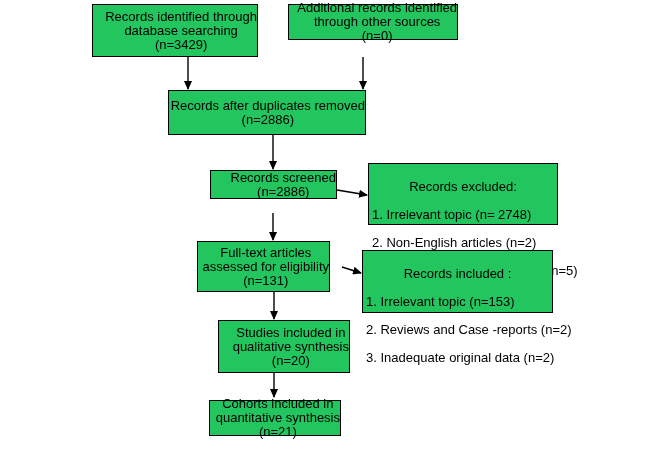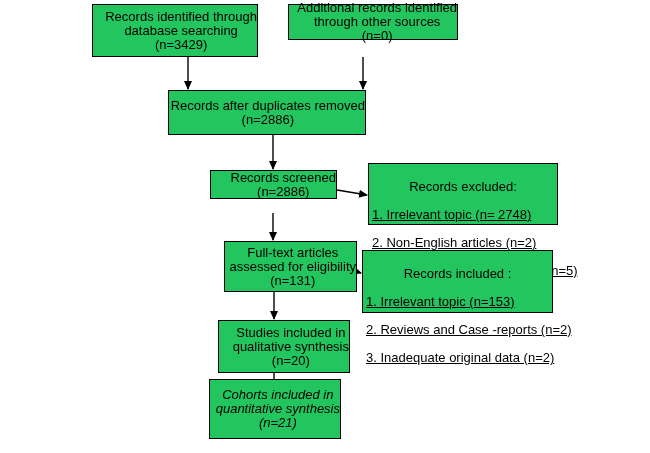--- a/index.html
+++ b/index.html
@@ -30,31 +30,31 @@
     font-size: 13px;
     line-height: 14px;
     white-space: pre-line;
   }
   .box.excl {
     display: block;
     text-align: left;
     padding: 2px 3px 0 3px;
   }
   .excl-title { text-align: center; white-space: nowrap; }
-  .excl-item { text-align: left; white-space: nowrap; text-decoration: underline; }
+  .excl-item { text-align: left; white-space: nowrap; }
   
   #b-identified-db     { left: 92px;  top: 4px;   width: 166px; height: 53px; }
   #b-identified-other  { left: 288px; top: 4px;   width: 170px; height: 36px; }
   #b-duplicates        { left: 168px; top: 90px;  width: 198px; height: 45px; }
   #b-screened          { left: 210px; top: 170px; width: 127px; height: 29px; }
   #b-excluded-screen   { left: 368px; top: 163px; width: 190px; height: 62px; }
-  #b-fulltext          { left: 224px; top: 241px; width: 133px; height: 51px; }
+  #b-fulltext          { left: 197px; top: 241px; width: 133px; height: 51px; }
   #b-excluded-fulltext { left: 362px; top: 250px; width: 191px; height: 63px; }
   #b-qualitative       { left: 218px; top: 320px; width: 132px; height: 53px; }
-  #b-quantitative      { left: 209px; top: 379px; width: 132px; height: 60px; font-style: italic; }
+  #b-quantitative      { left: 209px; top: 400px; width: 132px; height: 36px; }
 </style>
 </head>
 <body>
 
 <div class="canvas">
 
   <svg class="arrows" viewBox="0 0 650 453" xmlns="http://www.w3.org/2000/svg">
     <defs>
       <marker id="ah" markerUnits="userSpaceOnUse" markerWidth="9" markerHeight="8" refX="8" refY="4" orient="auto">
         <path d="M0,0 L9,4 L0,8 Z" fill="#000000"></path>

